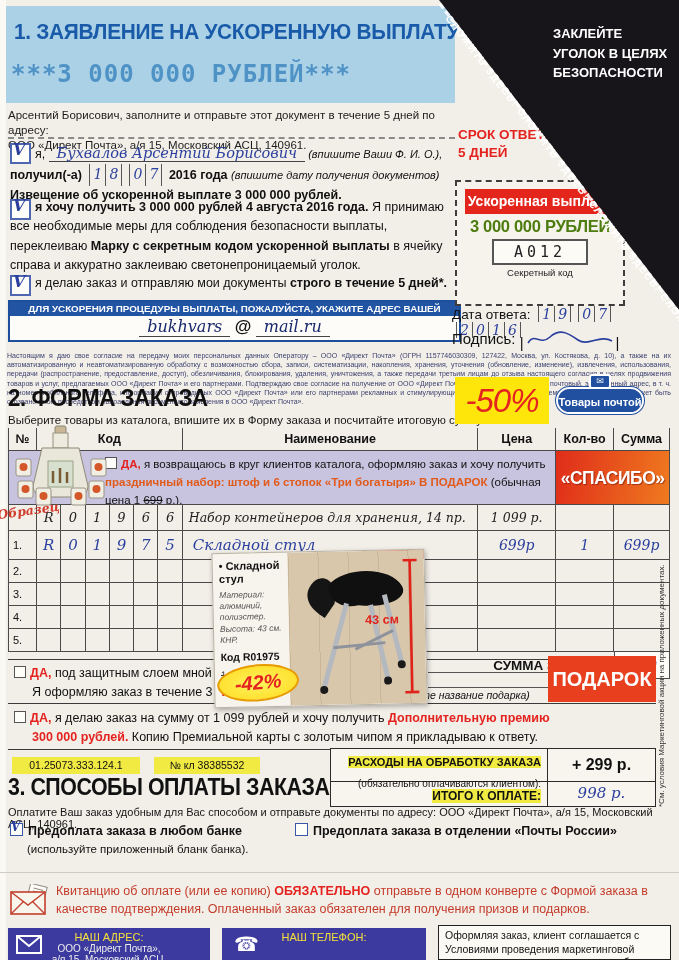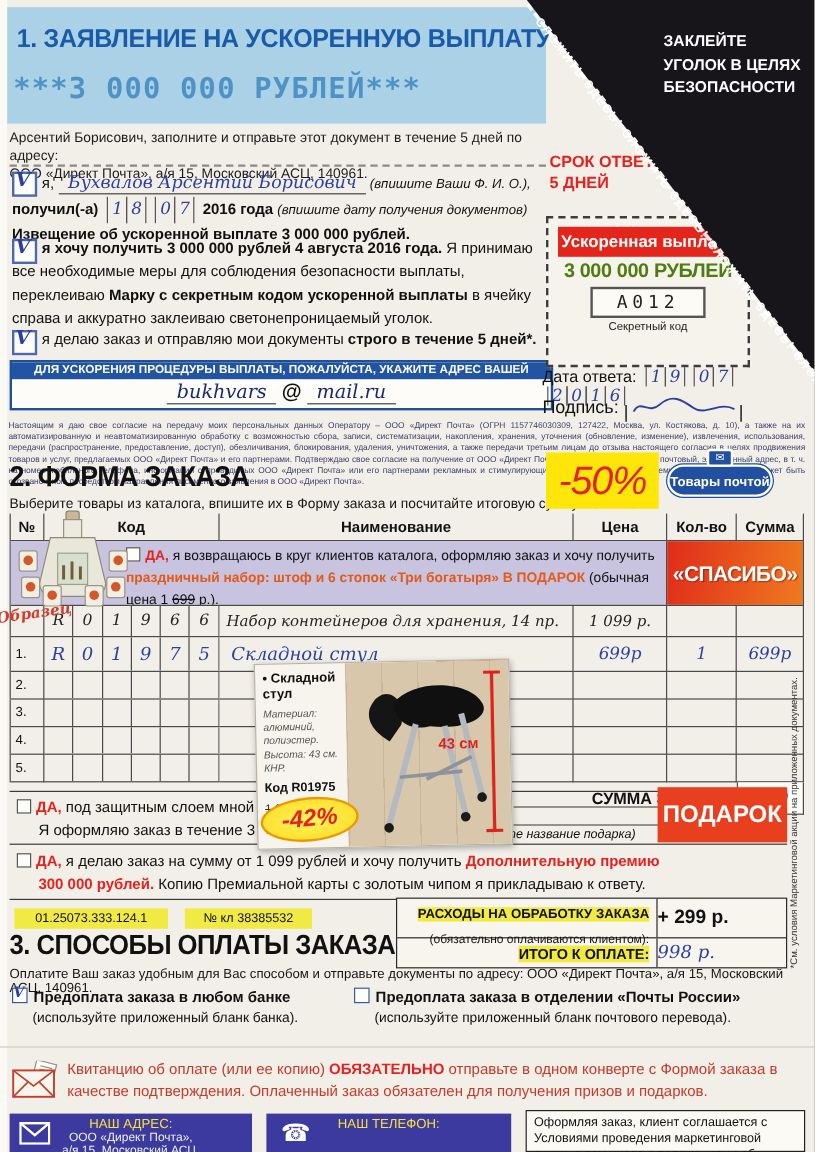--- a/index.html
+++ b/index.html
@@ -125,21 +125,21 @@
   .gift-hint{position:absolute;left:378px;top:27px;font-style:italic;font-size:10.5px;}
   .redbox{position:absolute;background:#e8401e;color:#fff;text-align:center;z-index:7;}
   .podarok{left:548px;top:656px;width:108px;height:46px;font-weight:800;font-size:20px;line-height:46px;}
   .prembox{left:548px;top:707px;width:108px;height:40px;font-weight:800;font-size:18px;line-height:40px;}
   .ybox{position:absolute;background:#f1ea43;font-size:10.5px;text-align:center;line-height:17px;height:17px;}
   .charges{left:330px;top:748px;width:326px;height:59px;border:1.5px solid #2a2a2a;background:#f8f5ee;
            box-sizing:border-box;z-index:4;display:flex;flex-direction:column;}
   .chg-r1{display:flex;height:33px;border-bottom:1.5px solid #2a2a2a;box-sizing:border-box;}
   .chg-r2{display:flex;flex:1;}
   .chg-lab{flex:1;text-align:right;padding-right:6px;padding-top:2px;line-height:1.3;}
-  .chg-val{width:108px;border-left:1.5px solid #2a2a2a;text-align:left;box-sizing:border-box;}
+  .chg-val{width:108px;border-left:1.5px solid #2a2a2a;text-align:center;box-sizing:border-box;}
   .yhl{background:#f1ea43;font-weight:bold;}
   .vnote{left:657px;top:545px;height:262px;width:14px;font-size:8px;color:#333;writing-mode:vertical-rl;
          transform:rotate(180deg);white-space:nowrap;z-index:3;}
   
   .s3-title{left:8px;top:774px;font-size:23px;font-weight:800;transform:scaleX(.93);transform-origin:left;
             letter-spacing:-.5px;white-space:nowrap;}
   .s3-sub{left:8px;top:806px;width:655px;font-size:11px;color:#161616;}
   .opt{position:absolute;top:823px;font-size:12.5px;line-height:1.4;}
   .opt .sub{font-weight:normal;font-size:11.5px;margin-left:17px;}
   .sq2{display:inline-block;width:11px;height:11px;border:1.5px solid #3a56a8;background:#fdfdf9;
@@ -460,21 +460,20 @@
   <div class="abs vnote">*См. условия Маркетинговой акции на приложенных документах.</div>
 
   <div class="abs s3-title">3. СПОСОБЫ ОПЛАТЫ ЗАКАЗА</div>
   <div class="abs s3-sub">Оплатите Ваш заказ удобным для Вас способом и отправьте документы по адресу: ООО «Директ Почта», а/я 15, Московский АСЦ, 140961.</div>
   <div class="opt" style="left:10px;width:275px;">
     <span class="sq2"><span class="chk">V</span></span><span class="bold">Предоплата заказа в любом банке</span>
     <div class="sub">(используйте приложенный бланк банка).</div>
   </div>
   <div class="opt" style="left:295px;width:372px;">
     <span class="sq2"></span><span class="bold">Предоплата заказа в отделении «Почты России»</span>
-    <div class="sub">(используйте приложенный бланк почтового перевода).</div>
   </div>
 
   <div class="abs hr"></div>
 
   <div class="abs" style="left:10px;top:884px;">
     <svg width="42" height="32" viewBox="0 0 42 32">
       <rect x="19" y="1" width="17" height="12" fill="#fdfcf6" stroke="#8f8c84" transform="rotate(14 27 7)"></rect>
       <path d="M23,5 h10 M23,8 h10" stroke="#8f8c84" stroke-width="1" transform="rotate(14 27 7)"></path>
       <rect x="1" y="8" width="34" height="22" fill="#f8f5ec" stroke="#c2402e" stroke-width="1.6"></rect>
       <path d="M1,8 L18,21 L35,8 M1,30 L13,18 M35,30 L23,18" stroke="#c2402e" stroke-width="1.4" fill="none"></path>

